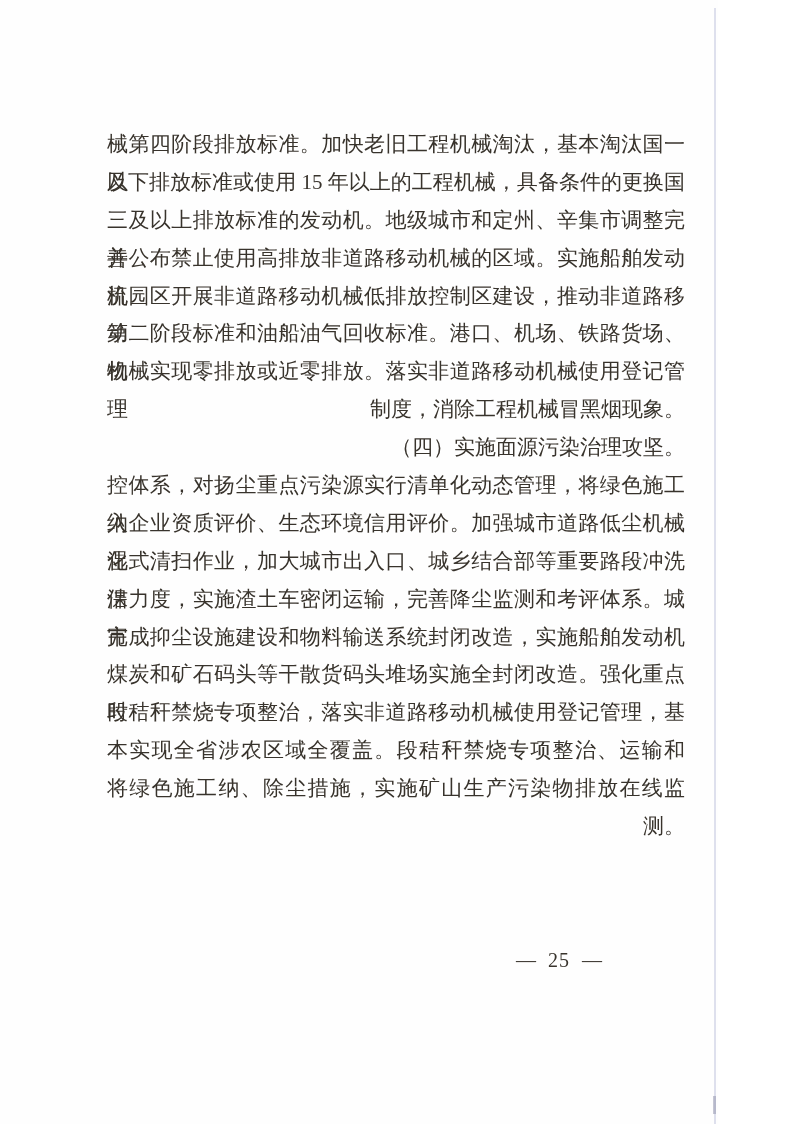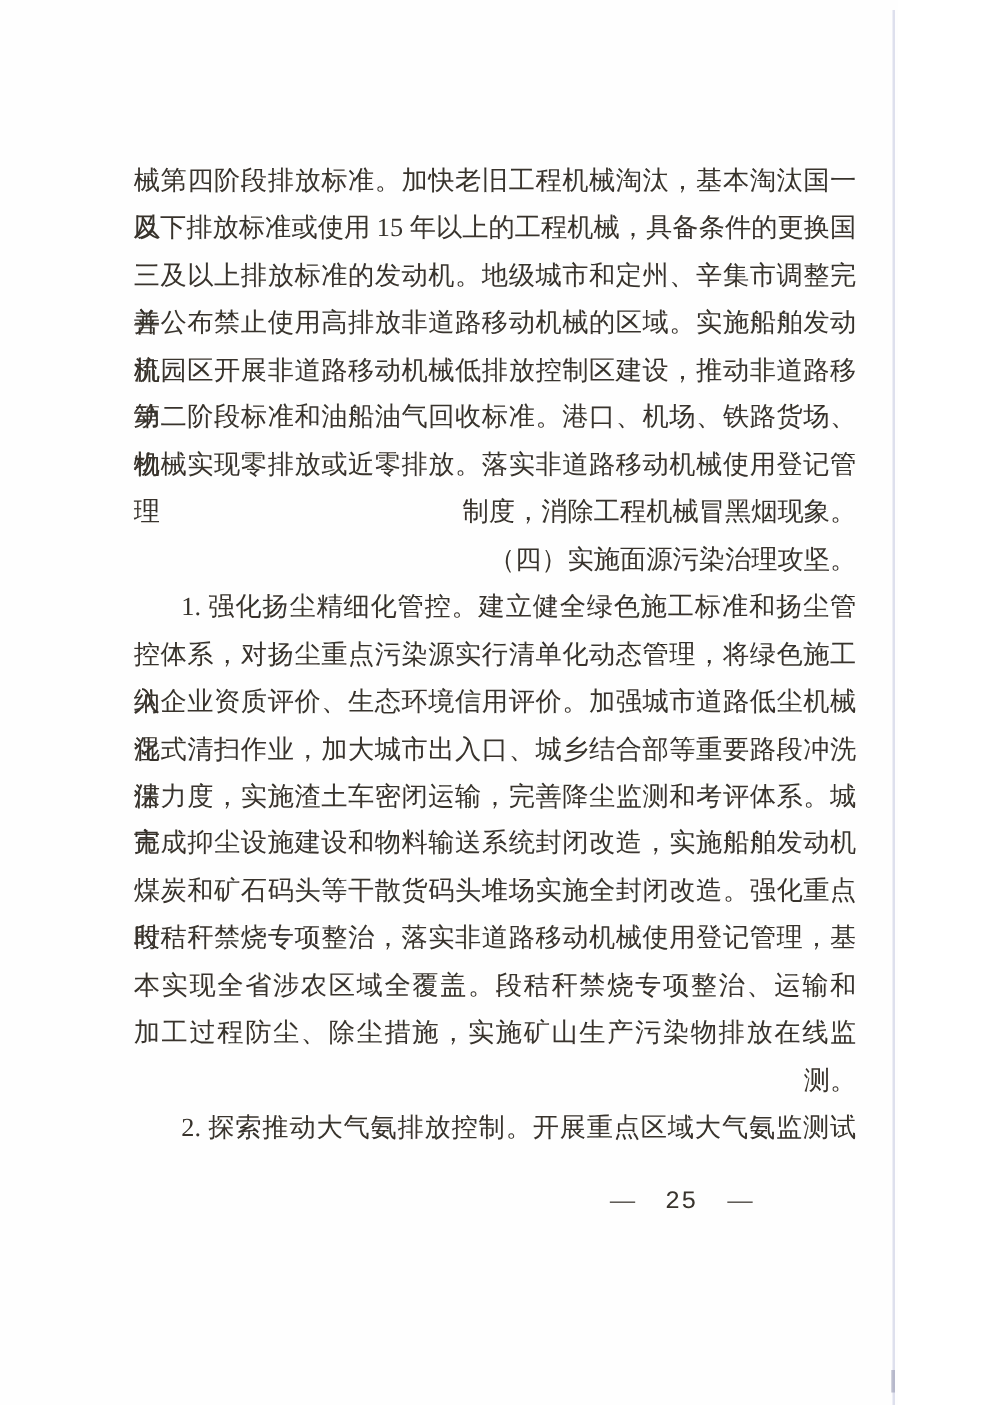--- a/index.html
+++ b/index.html
@@ -42,23 +42,22 @@
   .footer {
     position: absolute;
     top: 947px;
     right: 116px;
     font-size: 20px;
     color: #38332c;
     line-height: 26px;
     white-space: nowrap;
   }
   .footer .num {
-    margin: 0 24px;
+    margin: 0 12px;
     letter-spacing: 1px;
-    font-family: Liberation Mono, monospace;
   }
   .scan-line-a {
     position: absolute;
     left: 714px;
     top: 8px;
     width: 2px;
     height: 1116px;
     background: rgba(185, 188, 218, 0.45);
   }
   .scan-line-b {
@@ -86,32 +85,30 @@
   <div class="content">
     <div class="line justify">械第四阶段排放标准。加快老旧工程机械淘汰，基本淘汰国一及</div>
     <div class="line justify">以下排放标准或使用 15 年以上的工程机械，具备条件的更换国</div>
     <div class="line justify">三及以上排放标准的发动机。地级城市和定州、辛集市调整完善</div>
     <div class="line justify">并公布禁止使用高排放非道路移动机械的区域。实施船舶发动机</div>
     <div class="line justify">流园区开展非道路移动机械低排放控制区建设，推动非道路移动</div>
     <div class="line justify">第二阶段标准和油船油气回收标准。港口、机场、铁路货场、物</div>
     <div class="line justify">机械实现零排放或近零排放。落实非道路移动机械使用登记管理</div>
     <div class="line">制度，消除工程机械冒黑烟现象。</div>
     <div class="line indent">（四）实施面源污染治理攻坚。</div>
-    <div class="line justify indent">1. 强化扬尘精细化管控。建立健全绿色施工标准和扬尘管</div>
     <div class="line justify">控体系，对扬尘重点污染源实行清单化动态管理，将绿色施工纳</div>
     <div class="line justify">入企业资质评价、生态环境信用评价。加强城市道路低尘机械化</div>
     <div class="line justify">湿式清扫作业，加大城市出入口、城乡结合部等重要路段冲洗保</div>
     <div class="line justify">洁力度，实施渣土车密闭运输，完善降尘监测和考评体系。城市</div>
     <div class="line justify">完成抑尘设施建设和物料输送系统封闭改造，实施船舶发动机</div>
     <div class="line justify">煤炭和矿石码头等干散货码头堆场实施全封闭改造。强化重点时</div>
     <div class="line justify">段秸秆禁烧专项整治，落实非道路移动机械使用登记管理，基</div>
     <div class="line justify">本实现全省涉农区域全覆盖。段秸秆禁烧专项整治、运输和</div>
-    <div class="line justify">加工过程防尘、除尘措施，实施矿山生产污染物排放在线监</div>
+    <div class="line justify">将绿色施工纳、除尘措施，实施矿山生产污染物排放在线监</div>
     <div class="line">测。</div>
-    <div class="line justify indent">2. 探索推动大气氨排放控制。开展重点区域大气氨监测试</div>
   </div>
 
   <div class="footer">
     <span>—</span><span class="num">25</span><span>—</span>
   </div>
 
   <div class="scan-line-a"></div>
   <div class="scan-line-b"></div>
   <div class="scan-line-tick"></div>
 

